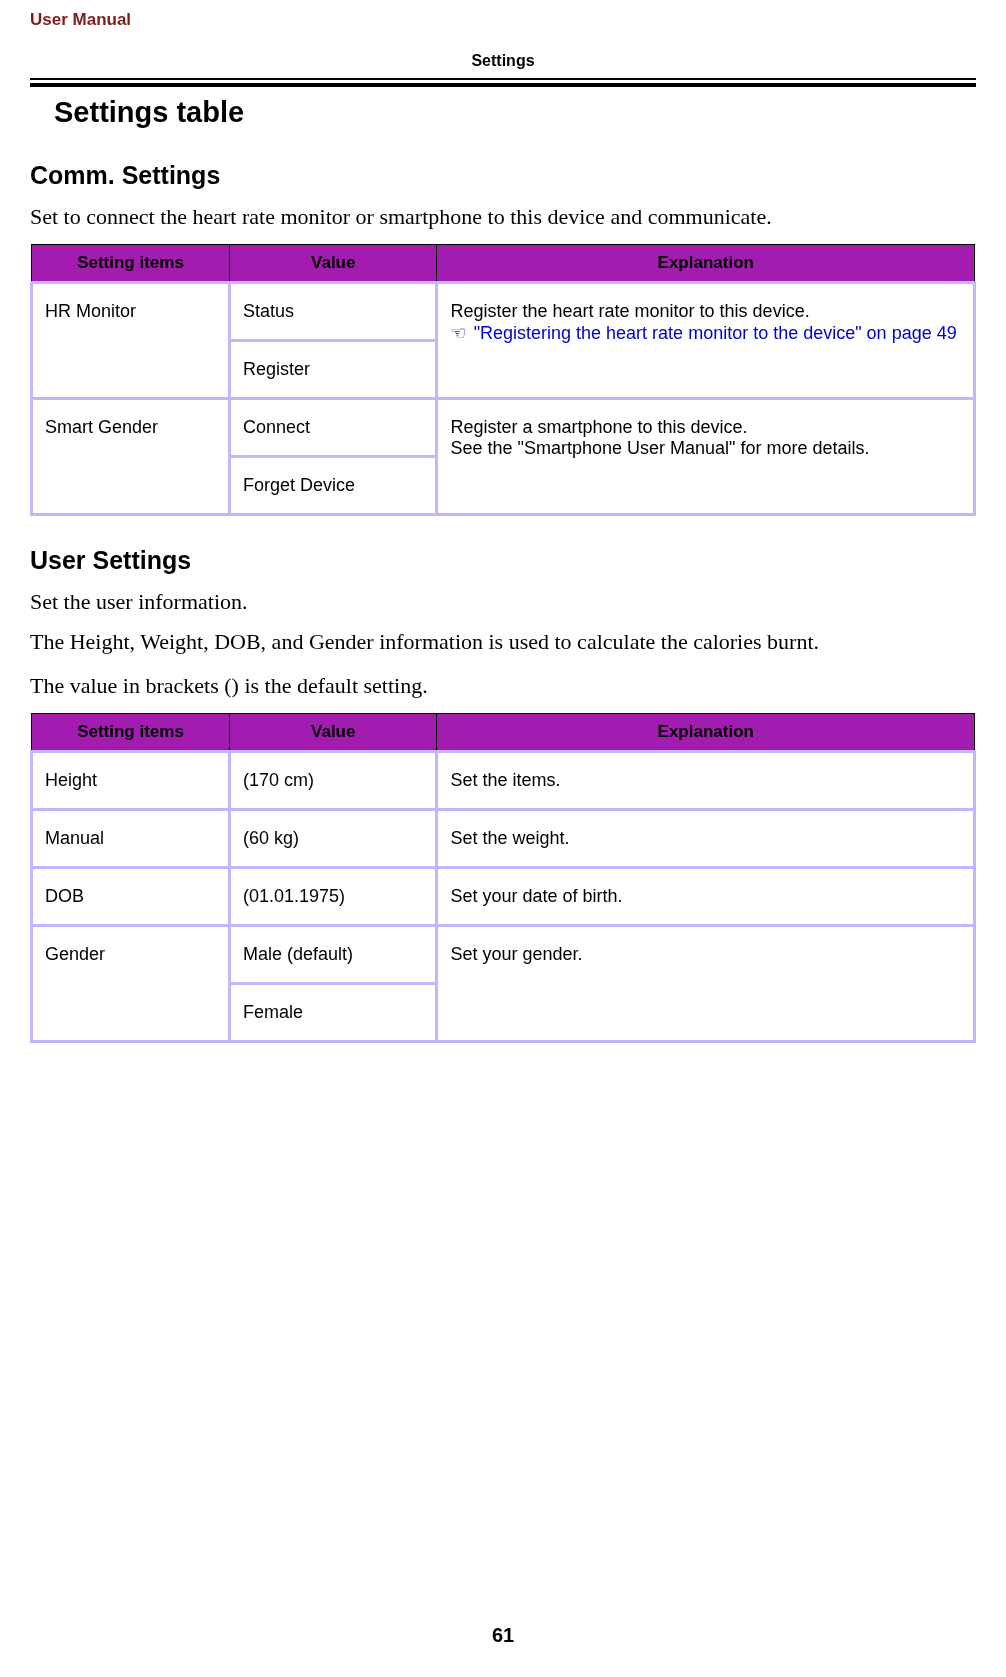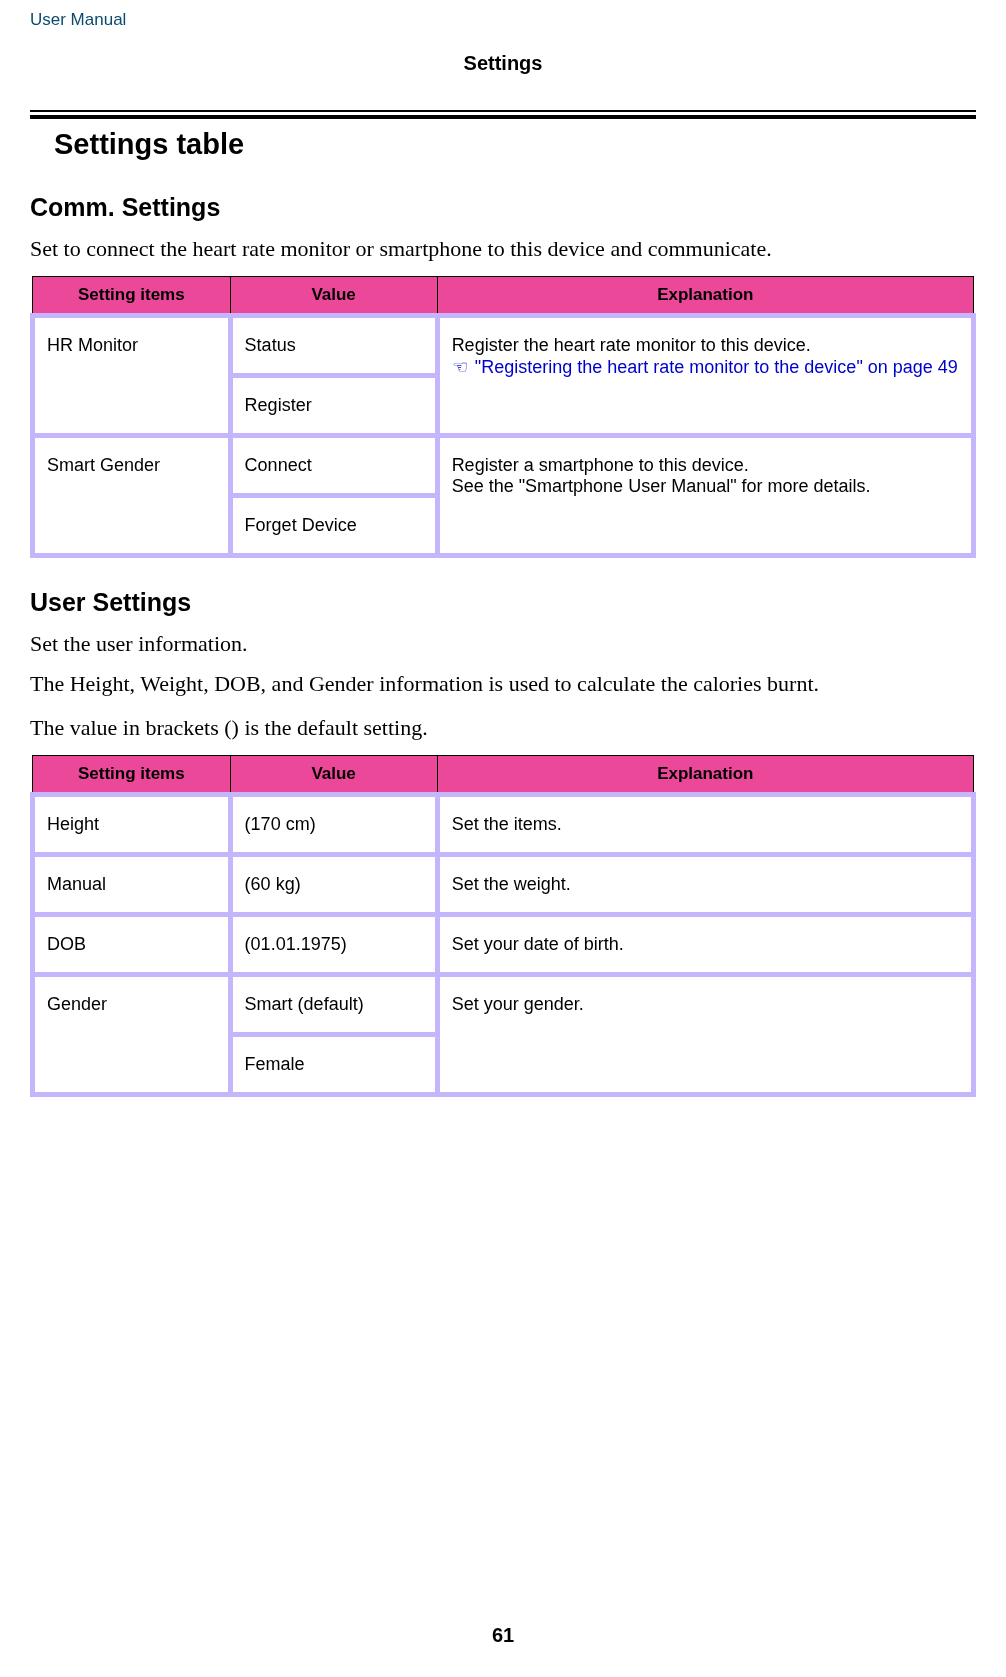--- a/index.html
+++ b/index.html
@@ -11,30 +11,30 @@
       font-family: "Segoe UI", "Helvetica Neue", Arial, sans-serif;
       background: #fff;
       color: #000;
       width: 1006px;
       height: 1677px;
       padding: 10px 30px 30px 30px;
       position: relative;
     }
     .running-header {
       font-size: 17px;
-      font-weight: 400;
+      font-weight: 700;
       margin-left: 0px;
       margin-bottom: 22px;
-      color: #0c4a6e;
+      color: #7f1d1d;
     }
     .chapter-title {
       text-align: center;
       font-weight: 700;
-      font-size: 20px;
-      margin-bottom: 35px;
+      font-size: 16px;
+      margin-bottom: 8px;
     }
     .top-rule {
       height: 8px;
     }
     .top-rule-line1 {
       border-top: 2px solid #000;
       margin-bottom: 3px;
     }
     .top-rule-line2 {
       border-top: 4px solid #000;
@@ -56,31 +56,31 @@
       font-size: 22px;
       margin-bottom: 14px;
     }
     table.settings-table {
       width: 100%;
       border-collapse: collapse;
       margin-top: 6px;
       margin-bottom: 30px;
     }
     table.settings-table th {
-      background: #ec4899;
+      background: #a21caf;
       font-weight: 700;
       font-size: 17px;
       padding: 8px 12px;
       border: 1px solid #000;
       text-align: center;
     }
     table.settings-table td {
       font-size: 18px;
       padding: 17px 12px;
-      border: 5px solid #c4b5fd;
+      border: 3px solid #c4b5fd;
       vertical-align: top;
     }
     .col-items { width: 21%; }
     .col-value { width: 22%; }
     .col-expl  { width: 57%; }
     .xref {
       color: #0000cd;
     }
     .hand-icon {
       display: inline-block;
@@ -188,21 +188,21 @@
       <td>(60 kg)</td>
       <td>Set the weight.</td>
     </tr>
     <tr>
       <td>DOB</td>
       <td>(01.01.1975)</td>
       <td>Set your date of birth.</td>
     </tr>
     <tr>
       <td rowspan="2">Gender</td>
-      <td>Smart (default)</td>
+      <td>Male (default)</td>
       <td rowspan="2">Set your gender.</td>
     </tr>
     <tr>
       <td>Female</td>
     </tr>
   </tbody>
 </table>
 
 <div class="page-number">61</div>
 

